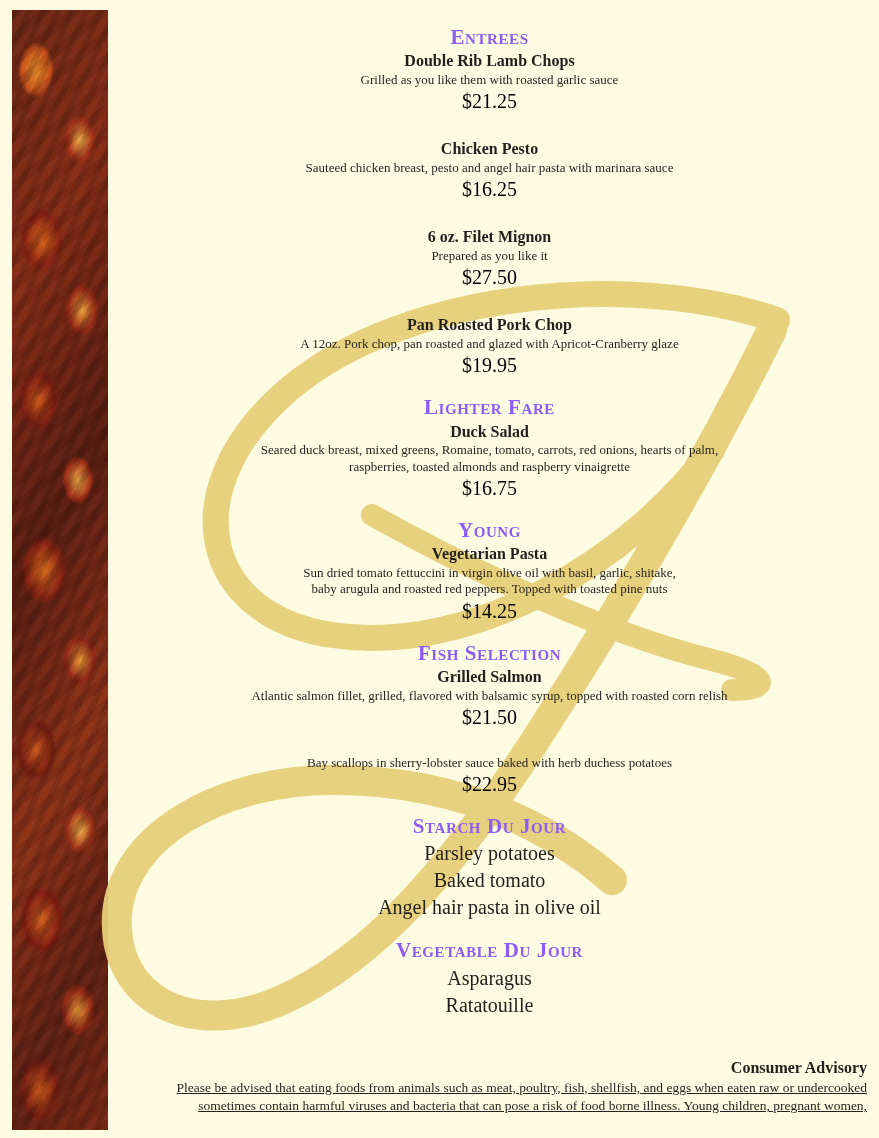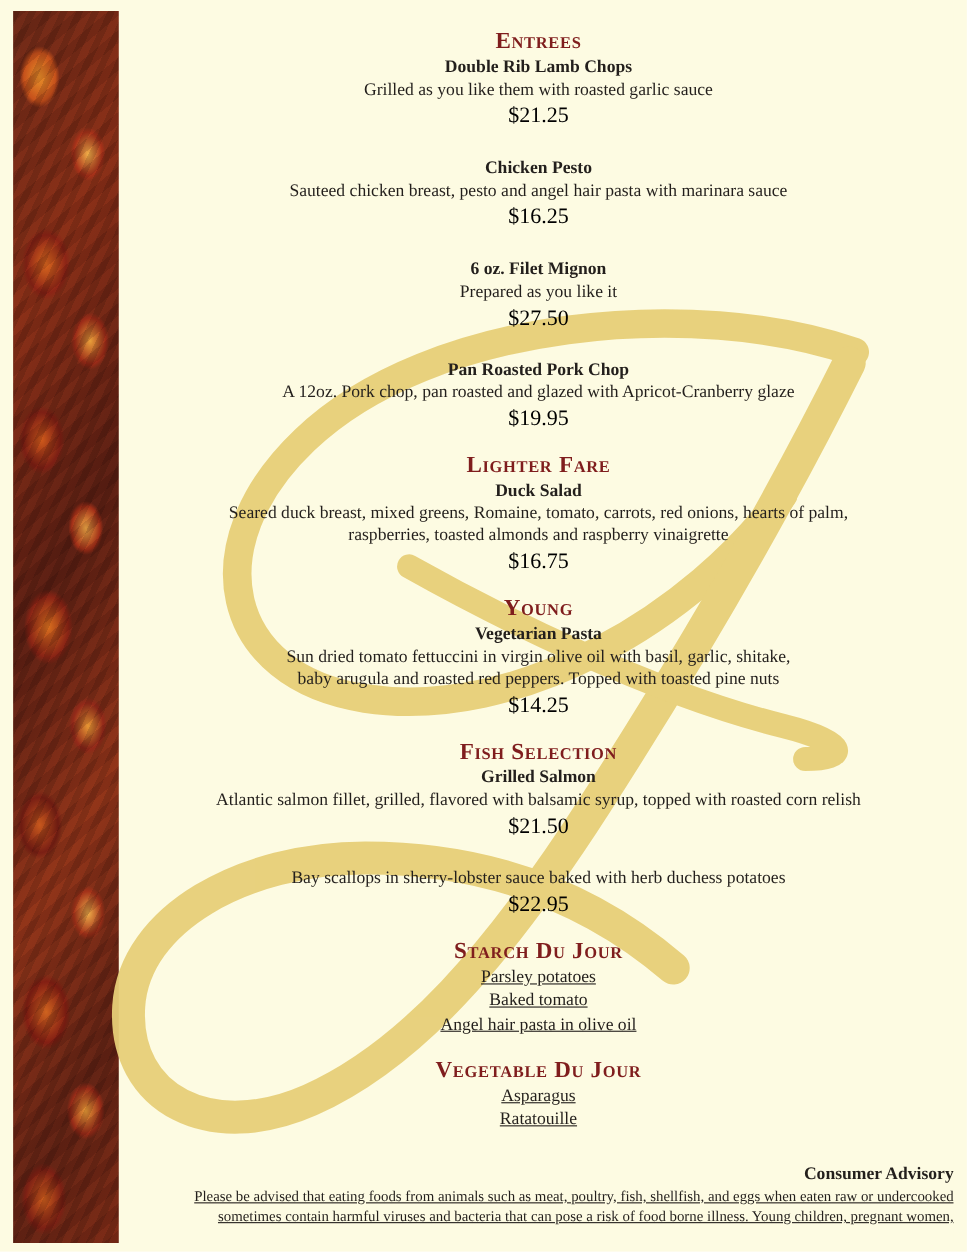--- a/index.html
+++ b/index.html
@@ -90,53 +90,52 @@
     left: 100px;
     top: 0;
     width: 755px;
     height: 1120px;
   }
 
   .section {
     text-align: center;
   }
   .section-title {
-    color: #7f1d1d;
+    color: #8b5cf6;
     font-variant: small-caps;
     font-weight: bold;
     font-size: 21px;
     letter-spacing: 0.6px;
     margin: 0 0 1px 0;
     line-height: 1.25;
   }
   .item {
     margin-bottom: 16px;
   }
   .item:last-child { margin-bottom: 0; }
   .item-name {
     font-weight: bold;
     font-size: 16px;
     color: #231f1c;
     line-height: 1.3;
   }
   .item-desc {
-    font-size: 16px;
+    font-size: 13px;
     color: #231f1c;
     line-height: 1.25;
   }
   .item-price {
     font-size: 20px;
     color: #000000;
     line-height: 1.3;
   }
   .plain-line {
-    font-size: 16px;
+    font-size: 20px;
     color: #231f1c;
     line-height: 1.35;
-    text-decoration: underline;
   }
   .spacer-s { height: 9px; }
   .spacer-m { height: 16px; }
 
   .advisory {
     position: absolute;
     left: 40px;
     right: 0;
     bottom: 14px;
     text-align: right;

